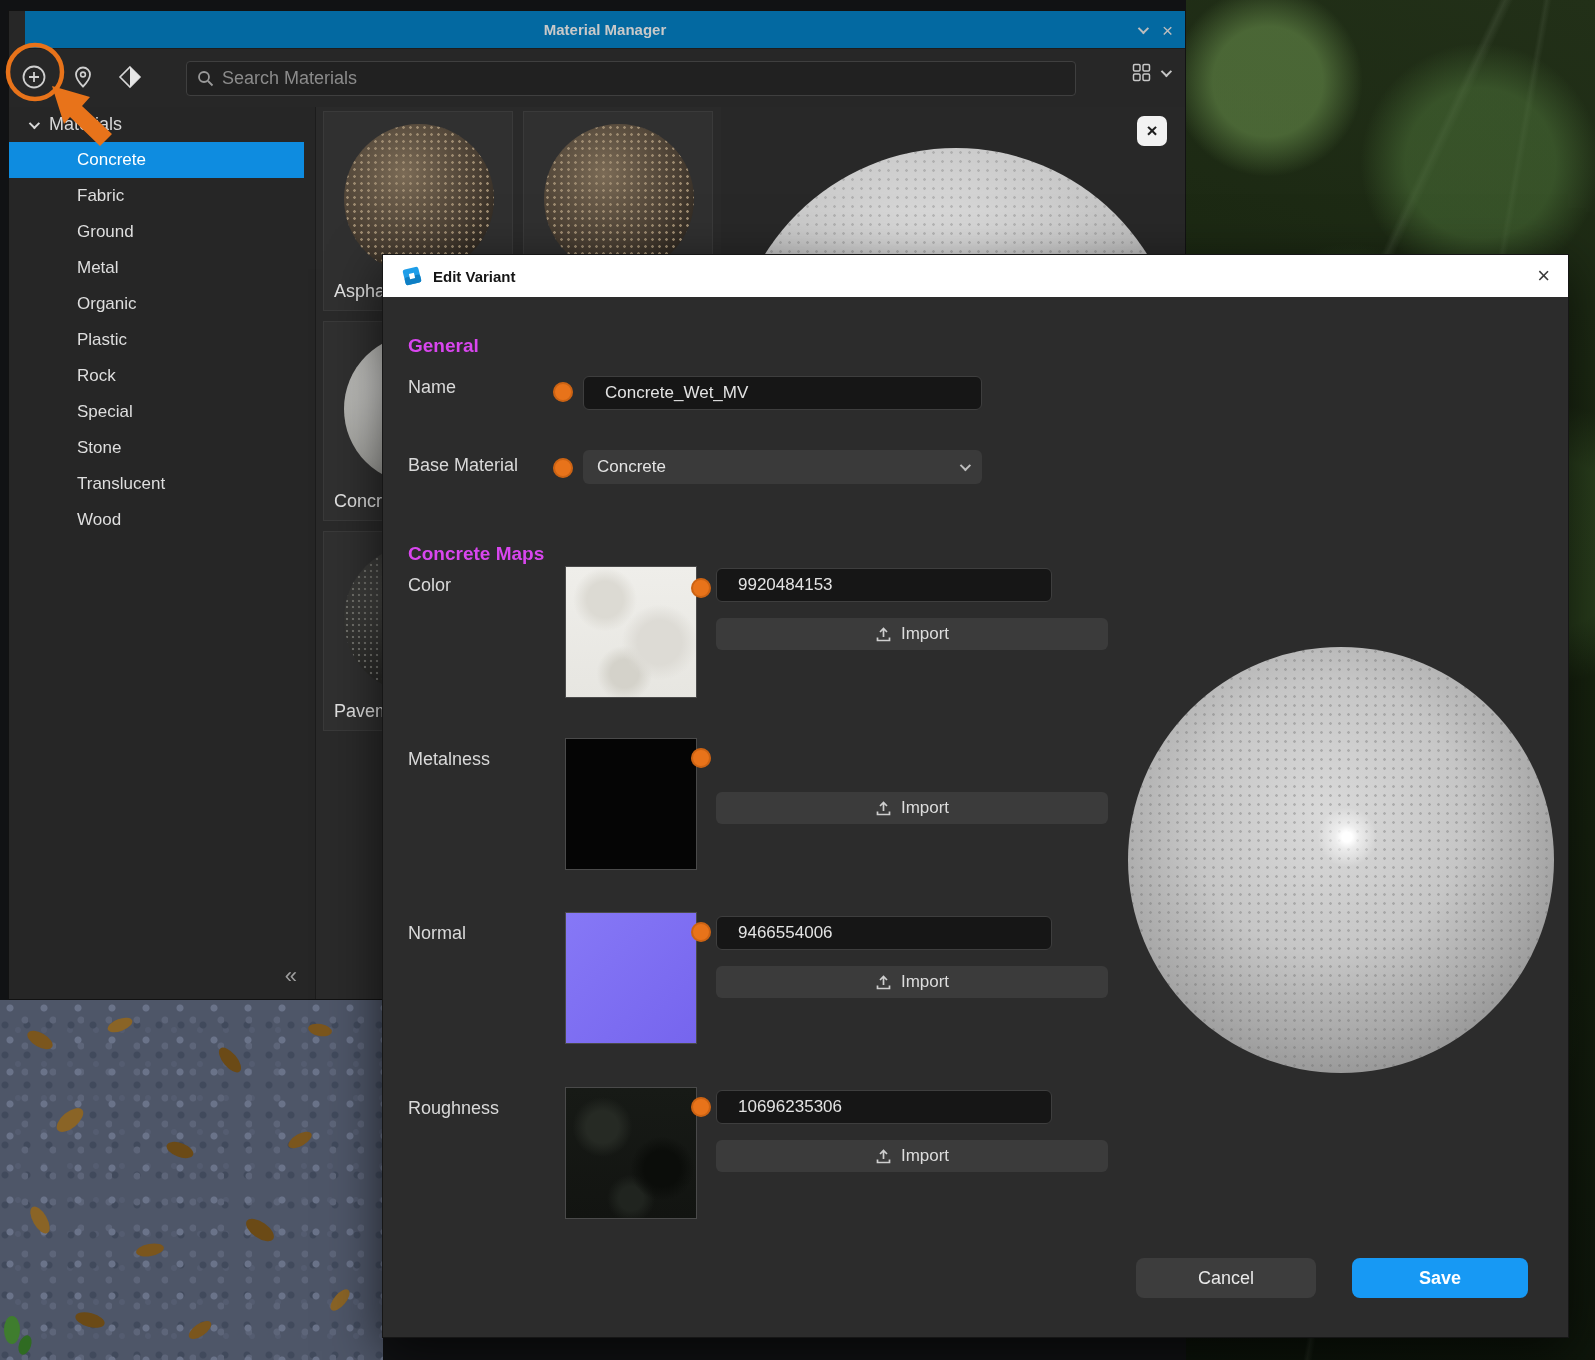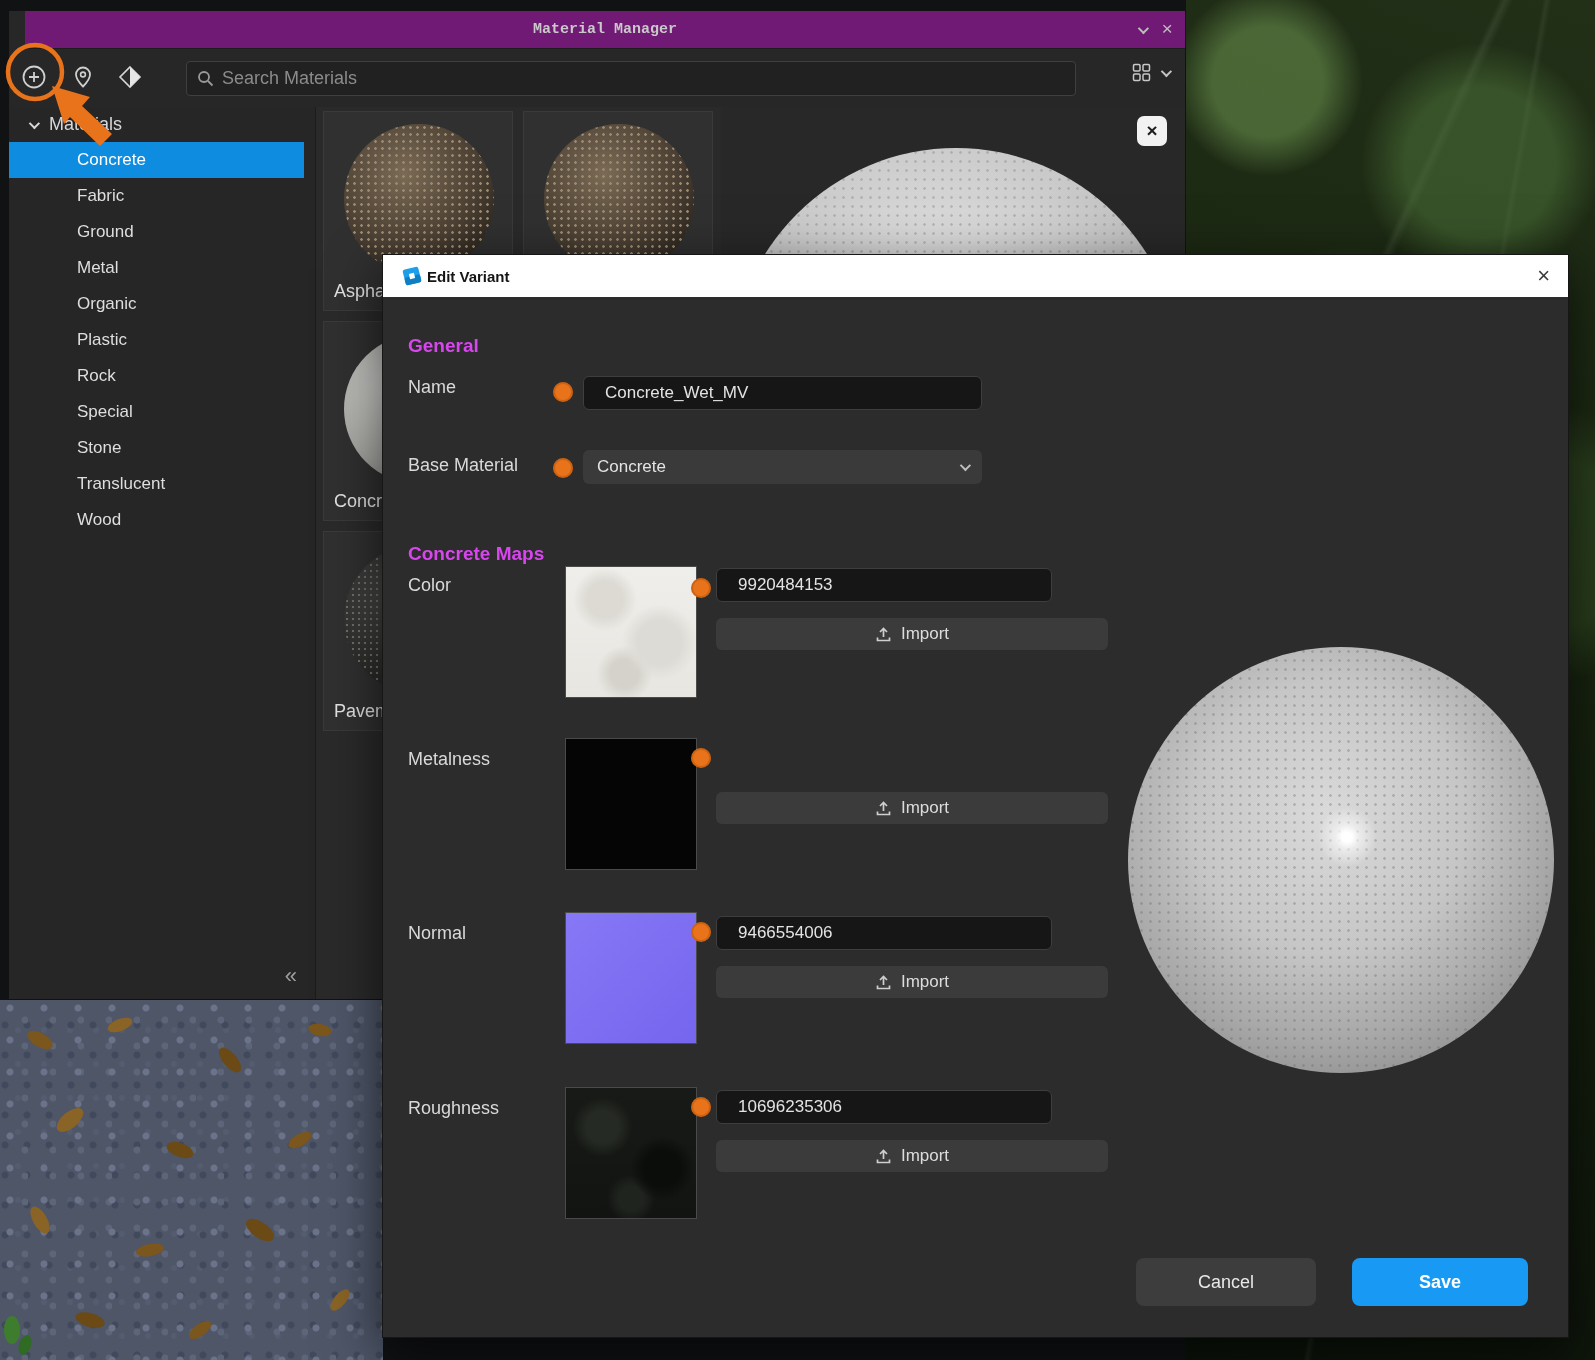--- a/index.html
+++ b/index.html
@@ -25,22 +25,22 @@
       radial-gradient(circle at 10px 8px, #6a7389 3px, transparent 4px),
       radial-gradient(circle at 25px 20px, #5d6579 3px, transparent 4px),
       radial-gradient(circle at 5px 25px, #414a5c 3px, transparent 4px),
       radial-gradient(circle at 18px 30px, #545c70 2.5px, transparent 3.5px);
     background-size: 34px 32px, 28px 26px, 22px 30px, 26px 34px;
   }
 
   
   .mm { position:absolute; left:8px; top:10px; width:1178px; height:990px;
         background:#272727; border:1px solid #121212; }
-  .mm-titlebar { position:absolute; left:16px; top:0; right:0; height:38px; background:#701a75;
-        border-bottom:1px solid #1d1d1d; display:flex; align-items:center; justify-content:center;font-family:Liberation Mono, monospace; }
+  .mm-titlebar { position:absolute; left:16px; top:0; right:0; height:38px; background:#0369a1;
+        border-bottom:1px solid #1d1d1d; display:flex; align-items:center; justify-content:center; }
   .mm-title { color:#c9c9c9; font-size:15px; font-weight:bold; }
   .mm-win-controls { position:absolute; right:12px; top:0; height:38px; display:flex; align-items:center; gap:16px; color:#bdbdbd; }
   .chev { display:inline-block; width:8px; height:8px; border-right:2px solid currentColor;
           border-bottom:2px solid currentColor; transform:rotate(45deg) translateY(-2px); }
   .xglyph { font-size:19px; line-height:1; color:#bdbdbd; cursor:default; }
 
   .mm-toolbar { position:absolute; left:0; top:38px; right:0; height:58px; background:#272727; }
   .tb-icon { position:absolute; top:14px; width:28px; height:28px; display:flex; align-items:center; justify-content:center; }
   .tb-plus { left:11px; } .tb-pin { left:60px; } .tb-swatch { left:107px; }
   .mm-search { position:absolute; left:177px; top:12px; width:890px; height:35px; background:#212121;
@@ -74,21 +74,21 @@
       background-size:9px 9px, cover; }
   .detail-close { position:absolute; left:416px; top:9px; width:30px; height:30px; background:#f2f2f2;
       border-radius:7px; display:flex; align-items:center; justify-content:center;
       color:#1d1d1d; font-size:19px; font-weight:bold; }
 
   
   .dialog { position:absolute; left:383px; top:255px; width:1185px; height:1082px; background:#2c2c2c;
       box-shadow:0 0 0 1px #161616, 0 14px 50px rgba(0,0,0,0.65); }
   .dlg-titlebar { position:absolute; left:0; top:0; right:0; height:42px; background:#ffffff;
       display:flex; align-items:center; padding:0 18px; }
-  .dlg-title { color:#151515; font-size:15px; font-weight:bold; margin-left:4px; }
+  .dlg-title { color:#151515; font-size:15px; font-weight:bold; margin-left:10px; }
   .dlg-close { margin-left:auto; color:#3a3a3a; font-size:22px; line-height:1; }
   .dlg-body { position:absolute; left:0; top:42px; right:0; bottom:0; }
 
   .heading { position:absolute; left:25px; color:#d946ef; font-size:19px; font-weight:bold; }
   .field-label { position:absolute; left:25px; color:#d9d9d9; font-size:18px; }
   .dot { position:absolute; width:20px; height:20px; border-radius:50%; background:#e8731a;
       box-shadow: inset 0 0 0 2px rgba(120,50,0,0.25); }
   .txt-input { position:absolute; height:34px; background:#161616; border:1px solid #3e3e3e; border-radius:6px;
       color:#e3e3e3; font-size:17px; padding:0 21px; font-family:"Liberation Sans",sans-serif; outline:none; }
   .txt-input::placeholder { color:#707070; }
@@ -112,21 +112,21 @@
       display:flex; align-items:center; justify-content:center; gap:9px; color:#dcdcdc; font-size:17px; }
   .map-input { left:333px; width:336px; }
 
   .dlg-sphere { position:absolute; left:745px; top:350px; width:426px; height:426px; border-radius:50%;
       background-image: radial-gradient(rgba(105,105,105,0.35) 1px, transparent 1.6px),
         radial-gradient(circle at 47% 40%, #dadada, #c6c6c6 40%, #a8a8a8 65%, #878787 88%, #6d6d6d 100%);
       background-size:9px 9px, cover; }
   .dlg-sphere::after { content:""; position:absolute; left:44%; top:37%; width:64px; height:64px;
       background: radial-gradient(circle, #ffffff 0 5px, rgba(255,255,255,0.55) 12px, transparent 30px); }
 
-  .btn { position:absolute; top:961px; height:48px; border-radius:8px; display:flex; align-items:center;
+  .btn { position:absolute; top:961px; height:40px; border-radius:8px; display:flex; align-items:center;
       justify-content:center; font-size:18px; }
   .btn-cancel { left:753px; width:180px; background:#3d3d3d; color:#e8e8e8; }
   .btn-save { left:969px; width:176px; background:#1799f4; color:#ffffff; font-weight:bold; }
 
   .annotation { position:absolute; left:0; top:0; width:1595px; height:1360px; pointer-events:none; z-index:60; }
   svg { display:block; }
 </style>
 </head>
 <body>
 

